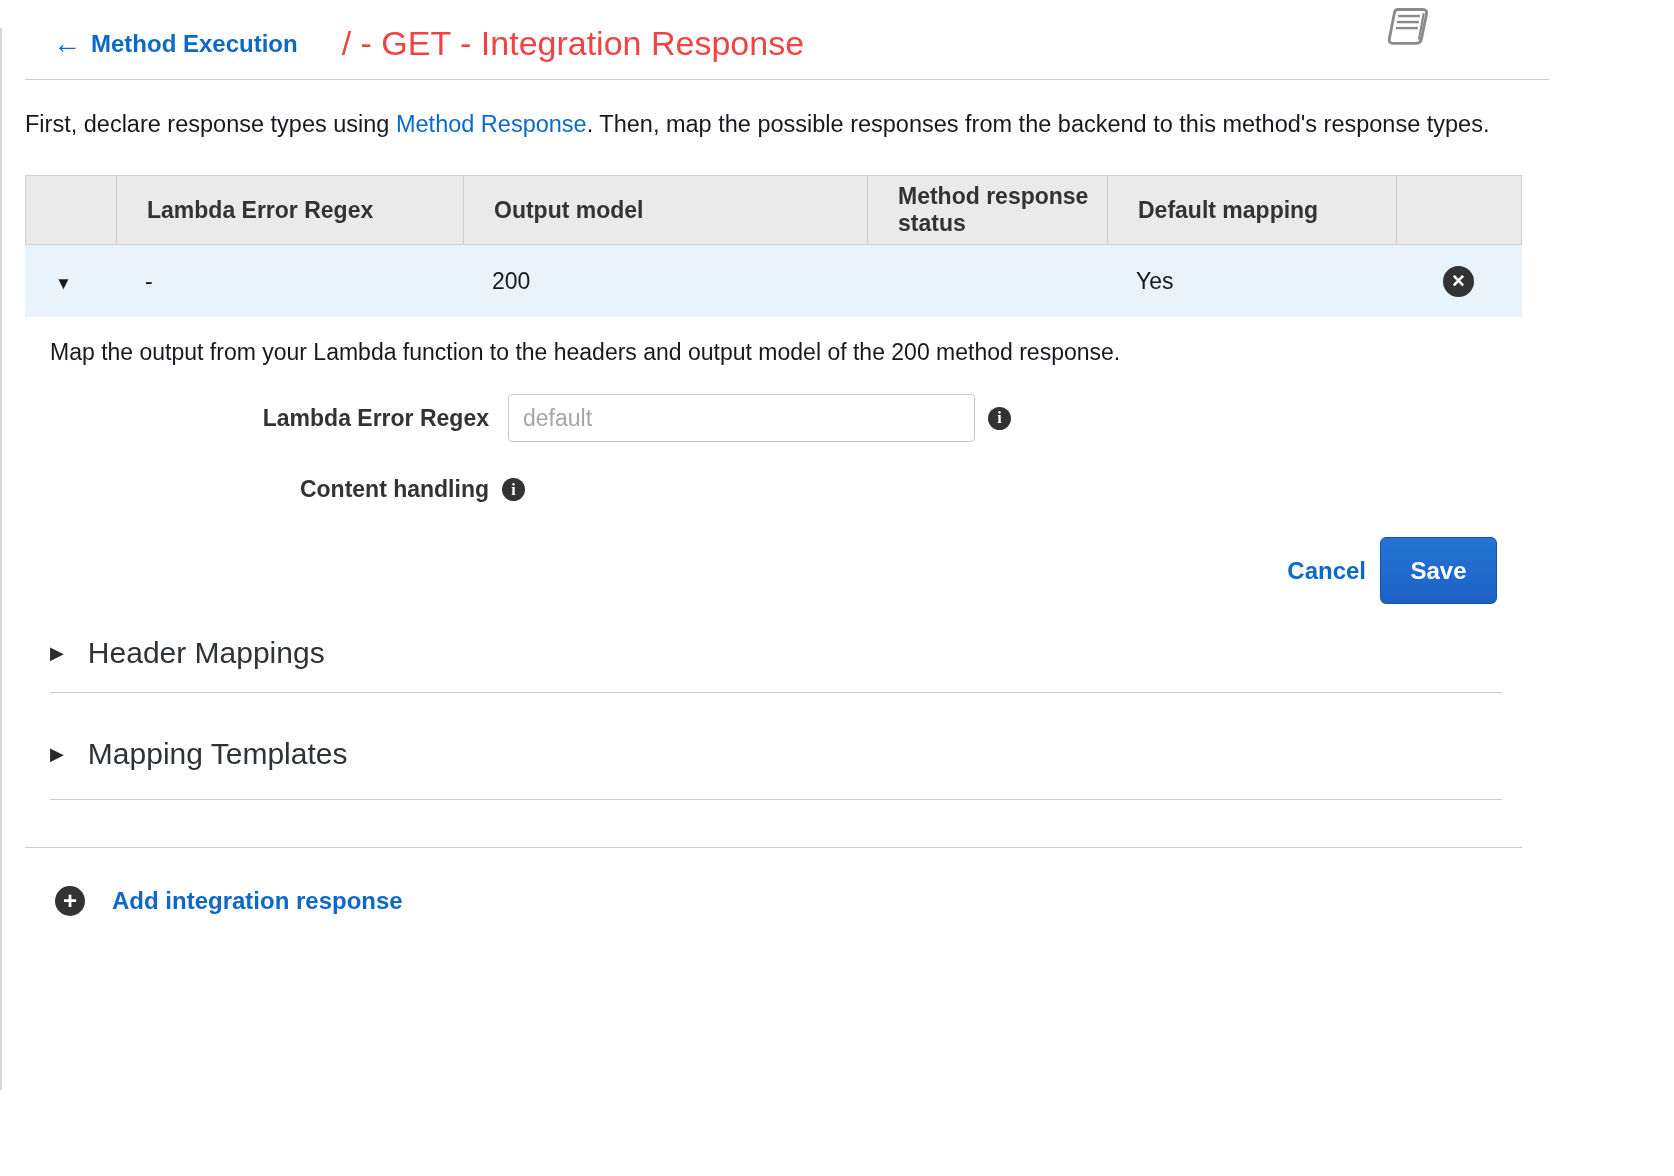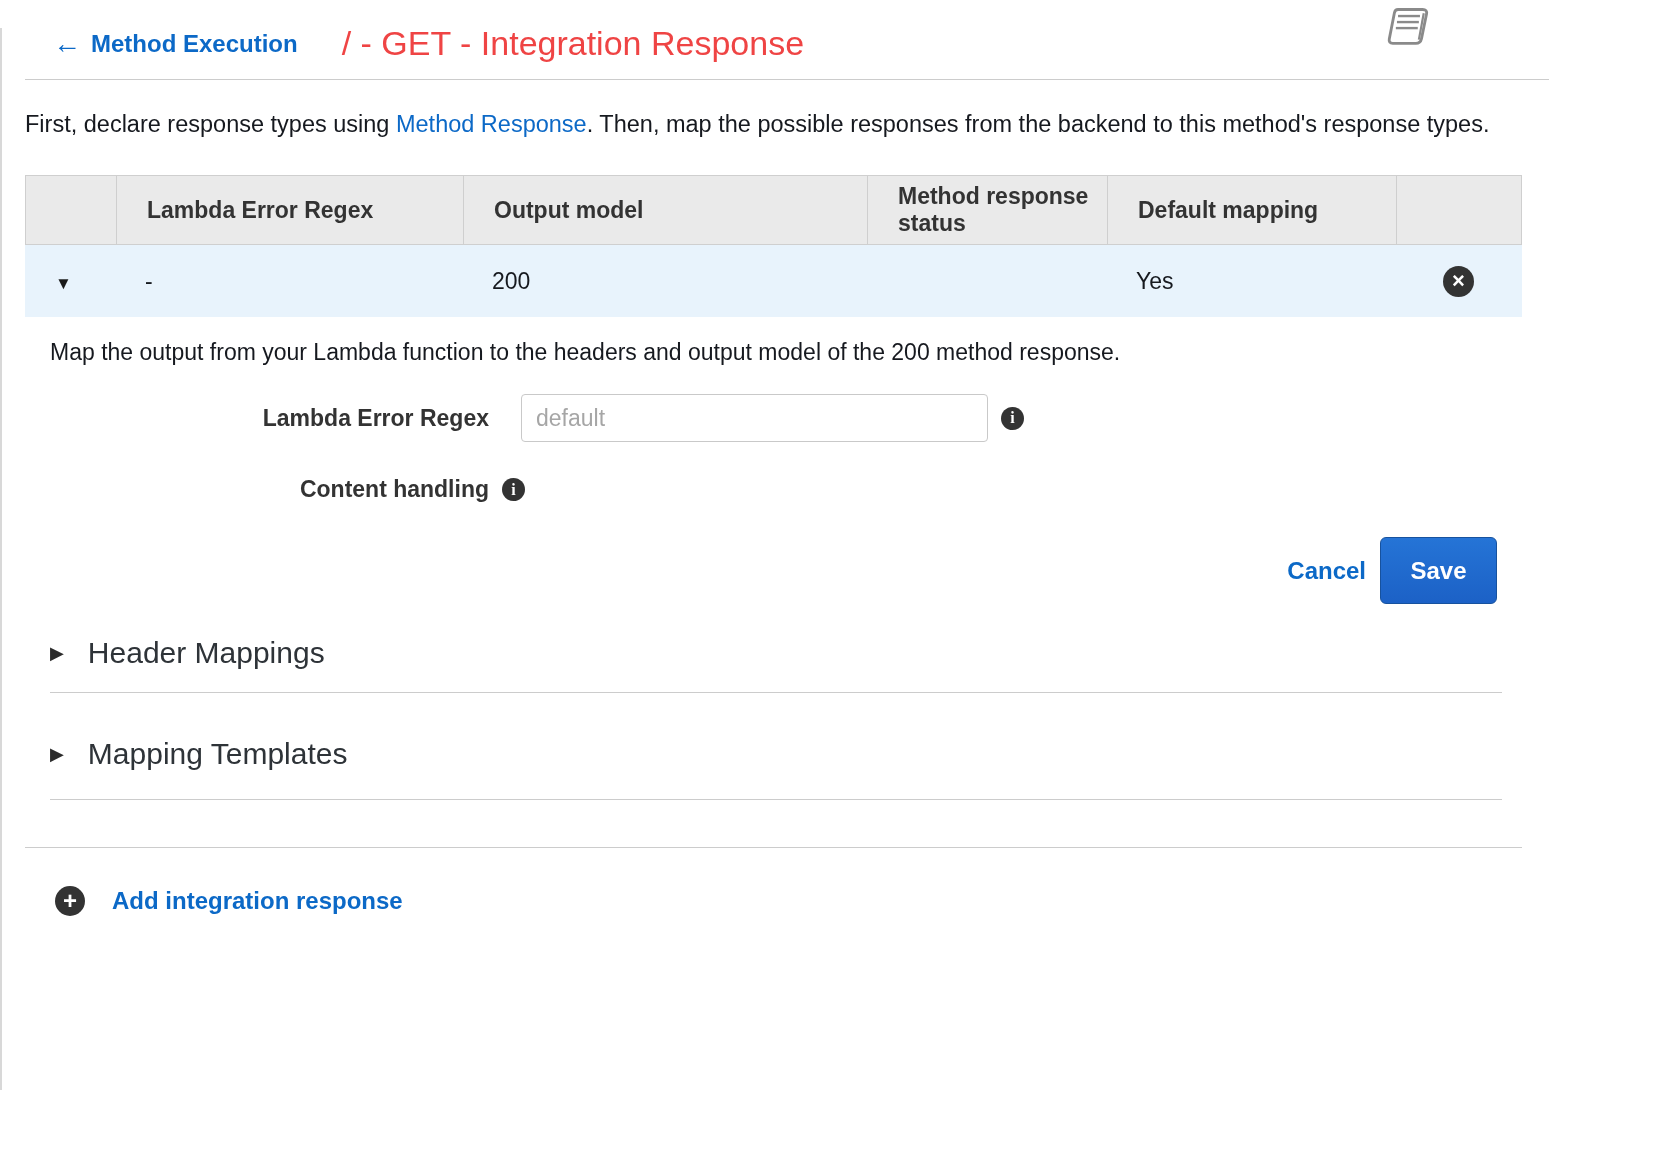--- a/index.html
+++ b/index.html
@@ -60,21 +60,21 @@
   
   .detail-panel {
     margin-left:25px; width:1497px; box-sizing:border-box;
     padding:22px 0 47px 0; border-bottom:1px solid #cccccc; background:#ffffff;
   }
   .detail-desc { margin:0 0 28px 25px; font-size:23px; color:#16191f; }
 
   .form-row { display:flex; align-items:center; margin-bottom:34px; }
   .form-label { flex:0 0 464px; text-align:right; font-size:23px; font-weight:bold; color:#333; }
   .text-input {
-    margin-left:32px; width:467px; height:48px; box-sizing:border-box;
+    margin-left:19px; width:467px; height:48px; box-sizing:border-box;
     border:1px solid #c9c9c9; border-radius:4px; padding:0 14px;
     font-size:23px; color:#4c1d95; font-family:inherit; outline:none; background:#fff;
   }
   .text-input::placeholder { color:#a6a6a6; }
   .select {
     margin-left:19px; width:467px; height:50px; box-sizing:border-box;
     border:1px solid #bfbfbf; border-radius:4px; background:#ffffff;
     display:flex; align-items:center; padding:0 40px 0 16px; position:relative; cursor:pointer;
   }
   .select-value { font-size:24px; color:#16191f; }

